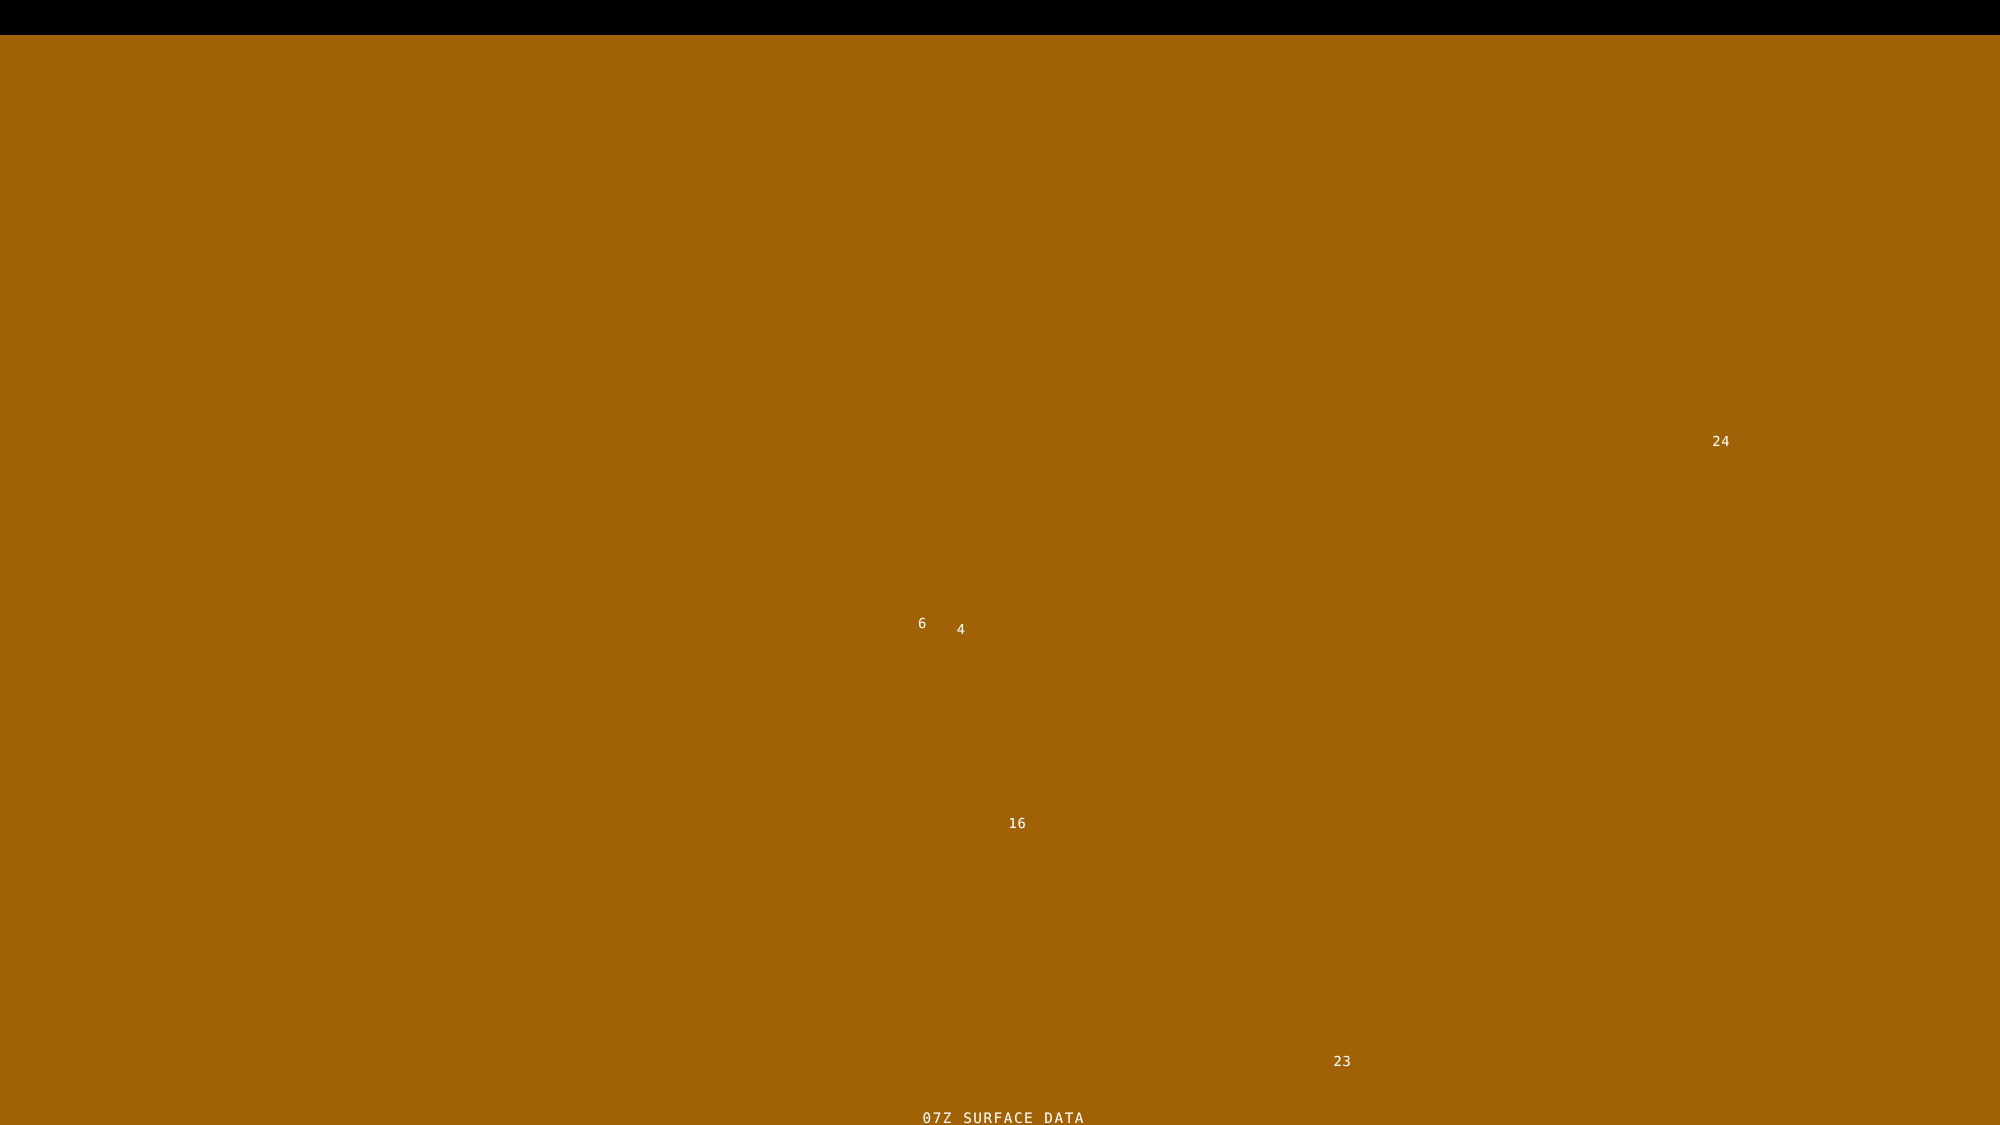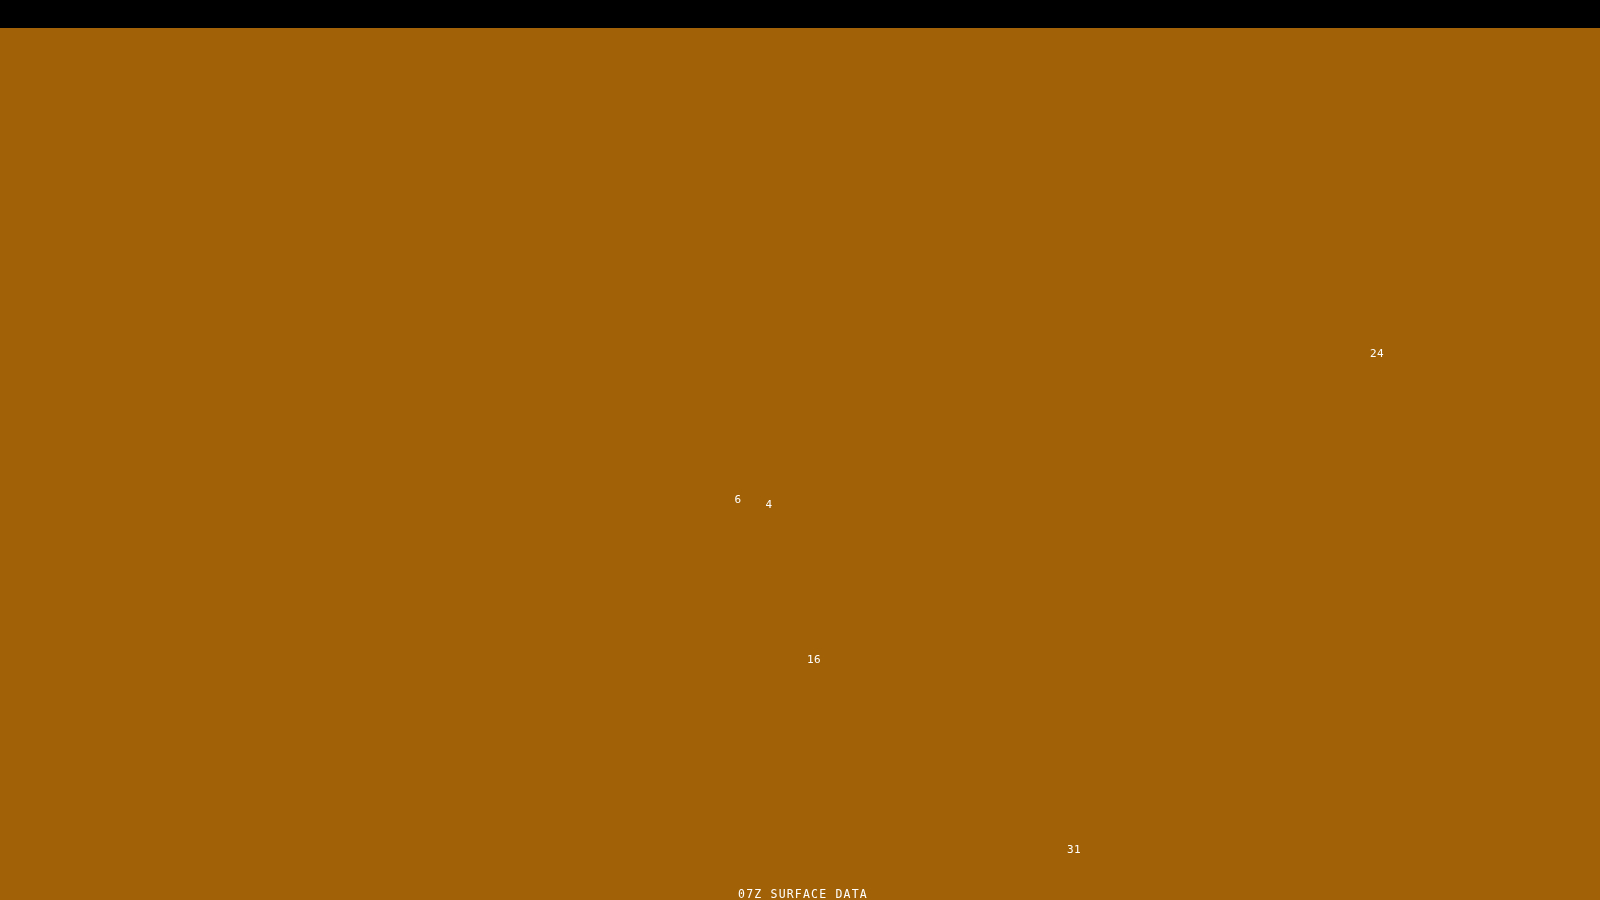--- a/index.html
+++ b/index.html
@@ -41,16 +41,16 @@
 </style>
 </head>
 <body>
 
 <div id="app">
   <div id="stations">
       <div class="station-label" style="left: 1377px; top: 325px;">24</div>
       <div class="station-label" style="left: 738px; top: 471px;">6</div>
       <div class="station-label" style="left: 769px; top: 476px;">4</div>
       <div class="station-label" style="left: 814px; top: 631px;">16</div>
-      <div class="station-label" style="left: 1074px; top: 821px;">31</div>
+      <div class="station-label" style="left: 1074px; top: 821px;">23</div>
     </div>
   <div class="caption" style="left: 788px; top: 866px;">07Z SURFACE DATA</div>
 </div>
 
 </body></html>

